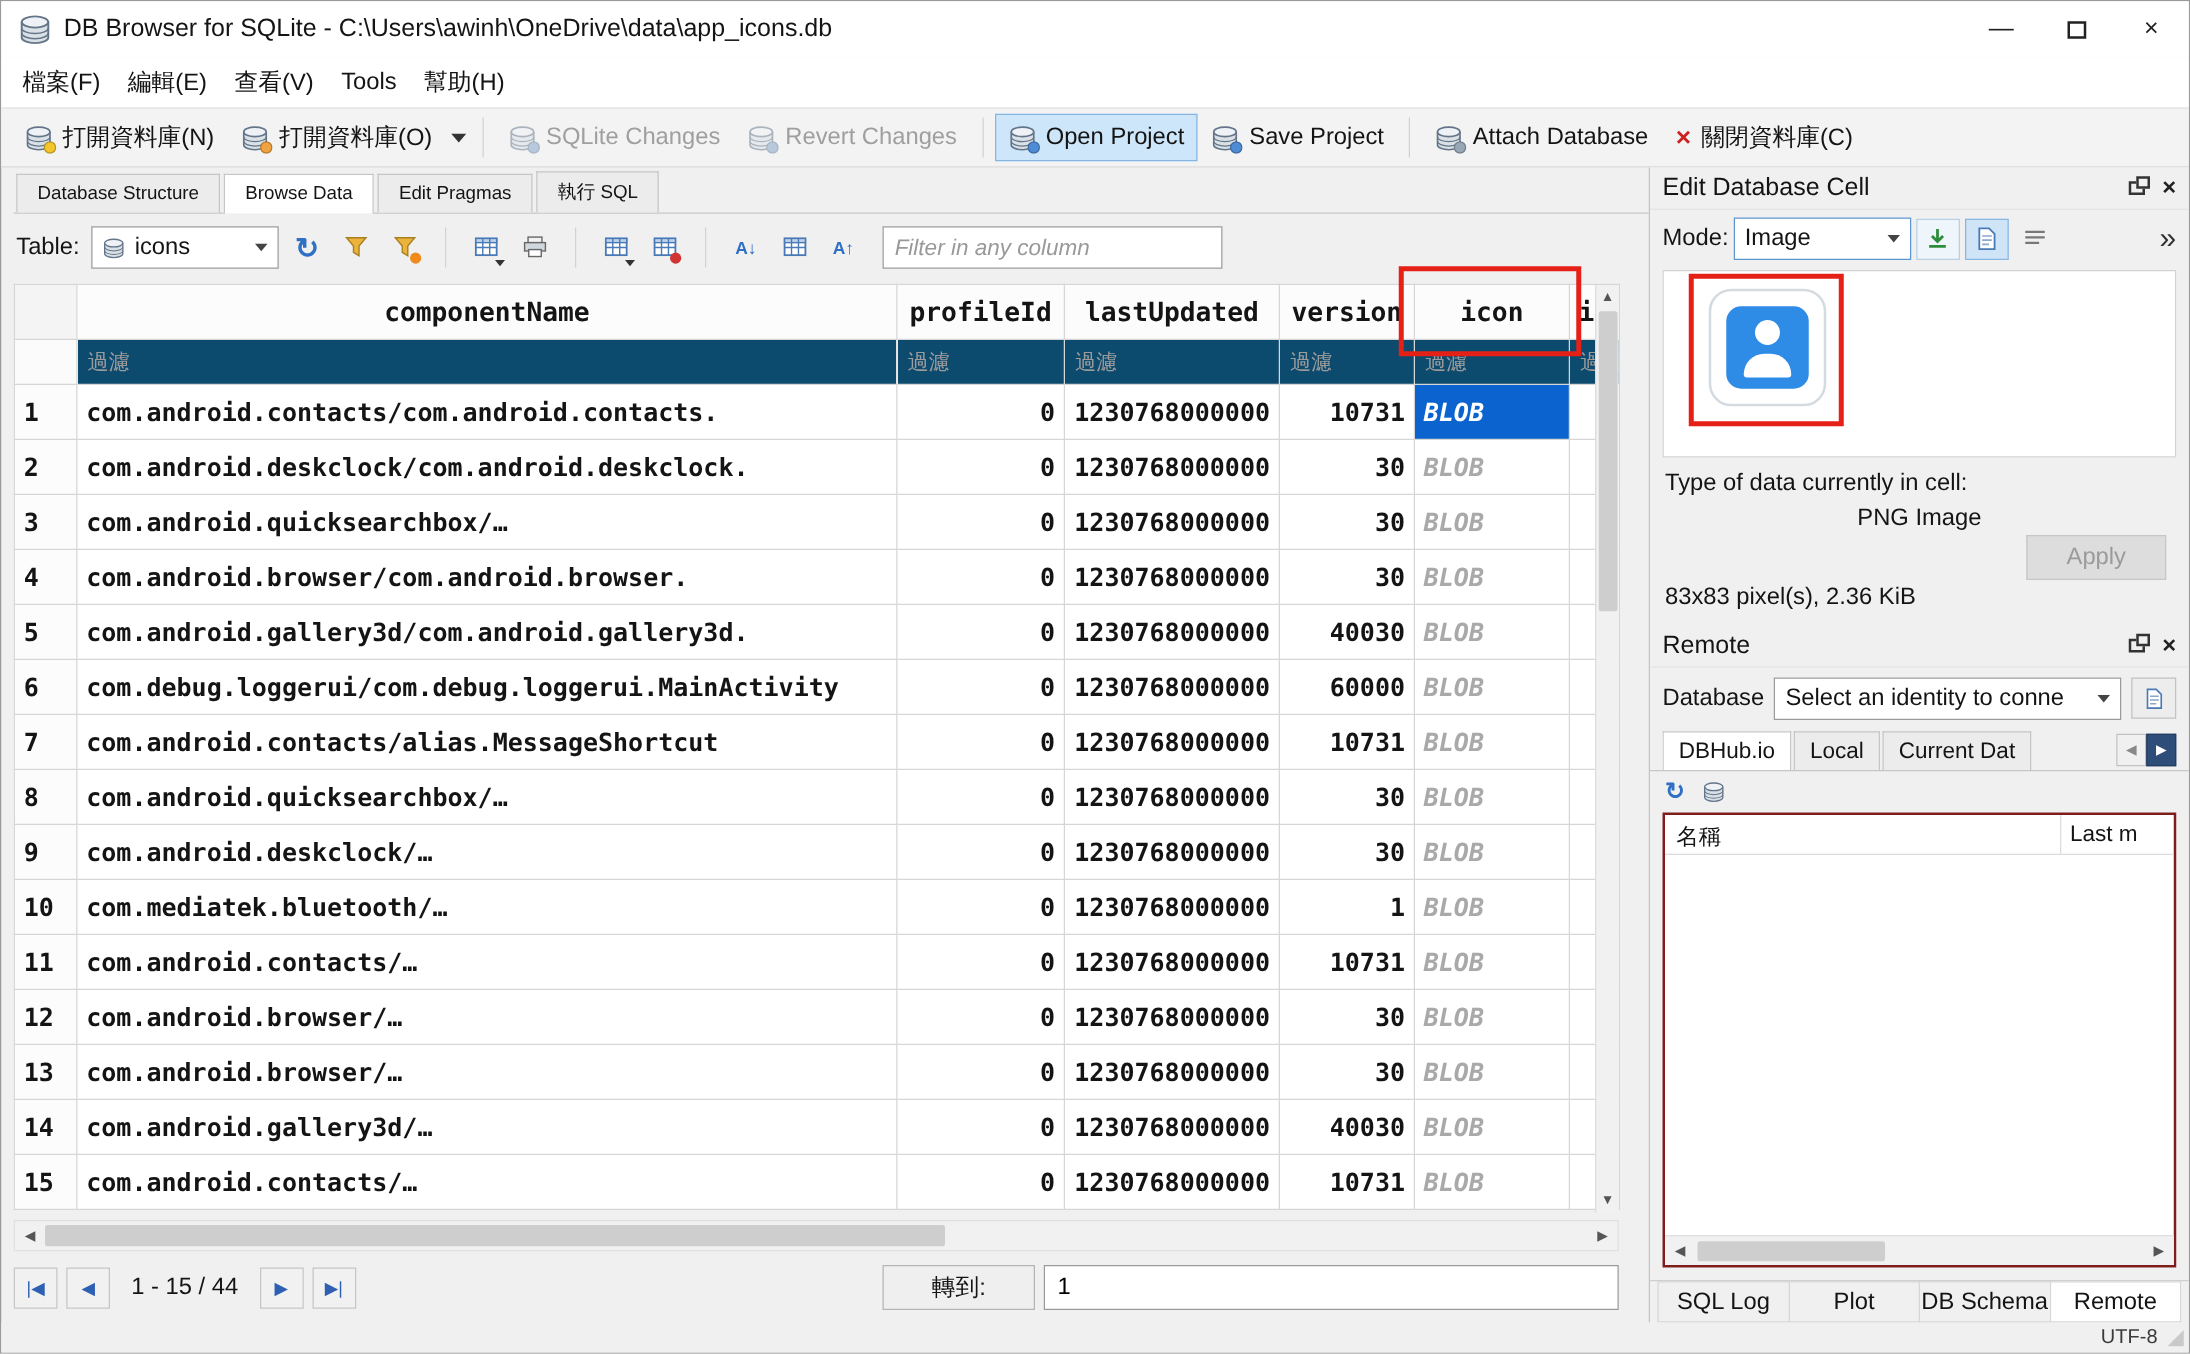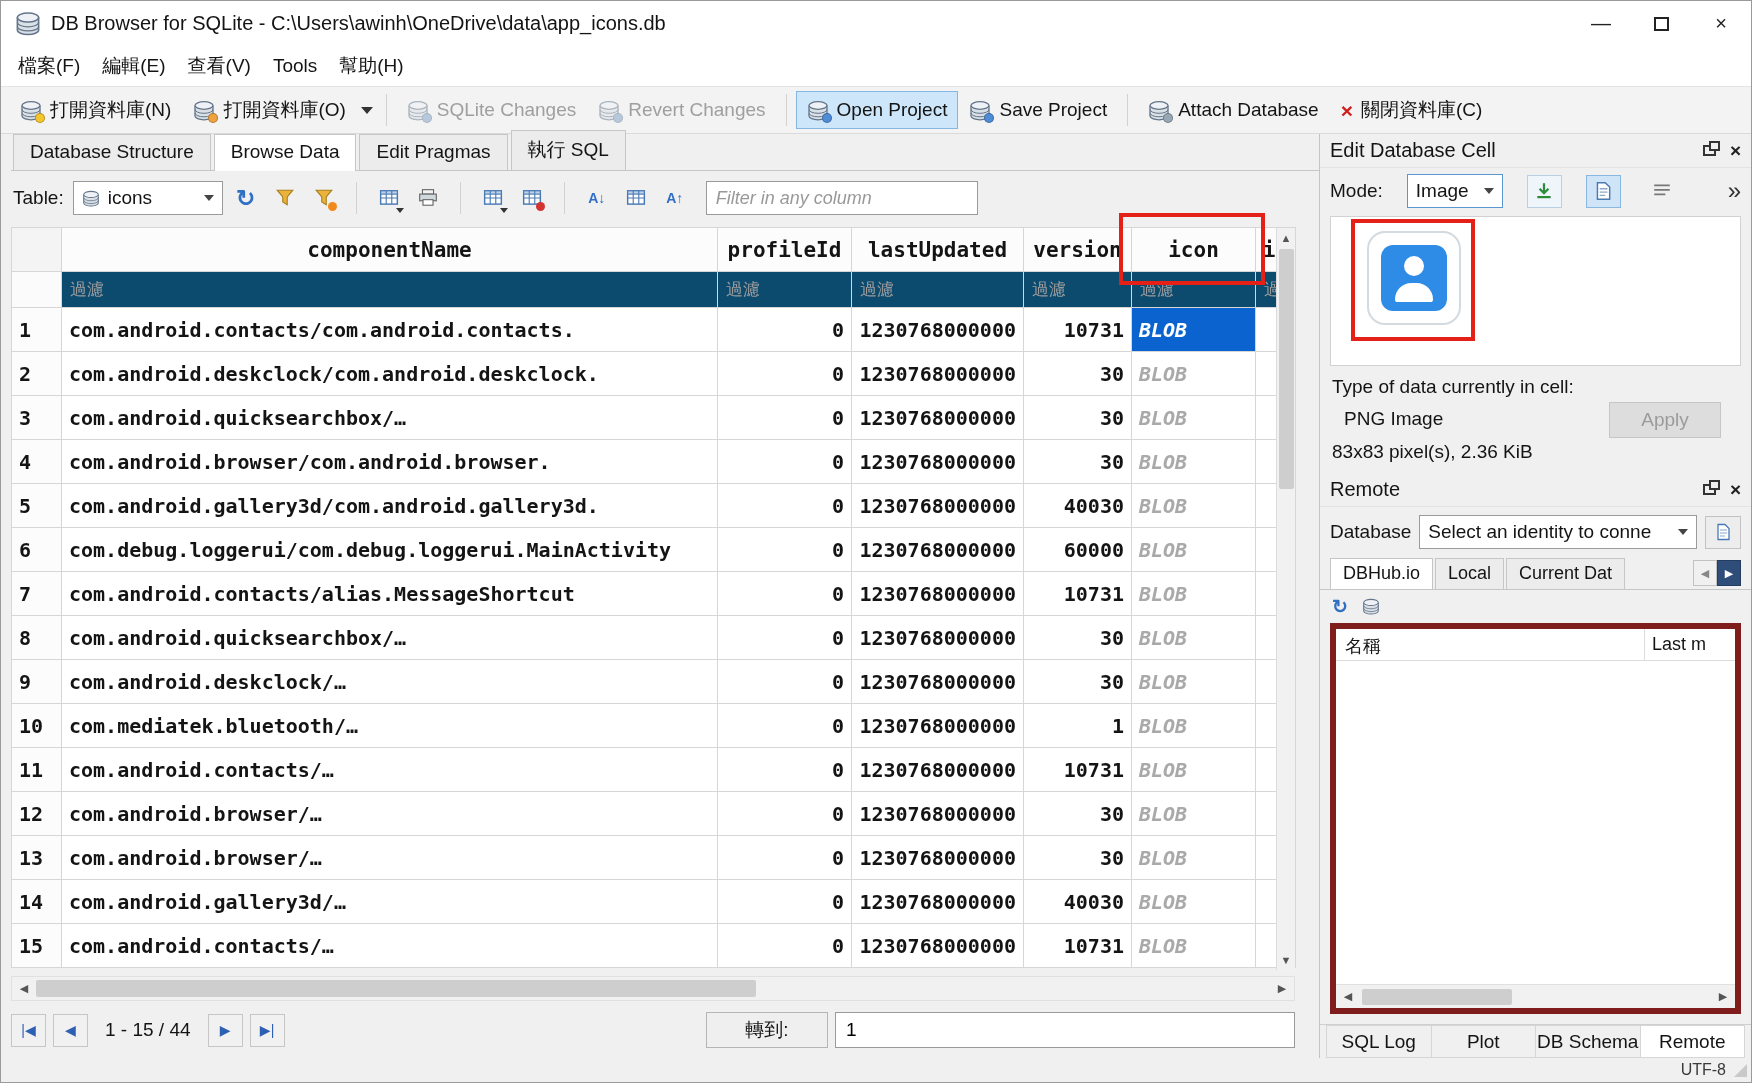--- a/index.html
+++ b/index.html
@@ -29,21 +29,21 @@
 .tb-ico .badge{position:absolute;right:-3px;bottom:-2px;width:10px;height:10px;border-radius:50%;border:1px solid rgba(0,0,0,.25);}
 .tb-sep{width:1px;height:32px;background:#d2d2d2;margin:0 9px;flex:0 0 auto;}
 .split-arrow{width:0;height:0;border-left:6px solid transparent;border-right:6px solid transparent;border-top:7px solid #333;margin:0 4px;}
 .x-glyph{color:#cf2020;font-weight:bold;font-size:21px;line-height:1;}
 
 
 .content{flex:1;display:flex;min-height:0;}
 .left-pane{width:1318px;flex:0 0 auto;display:flex;flex-direction:column;padding-left:10px;min-height:0;}
 
 .tabbar{height:37px;display:flex;align-items:flex-end;gap:3px;border-bottom:1px solid #c6c6c6;padding-left:2px;flex:0 0 auto;}
-.tab{padding:6px 16px 7px;background:#ececec;border:1px solid #c6c6c6;border-bottom:none;font-size:19px;white-space:nowrap;}
+.tab{padding:6px 16px 7px;background:#ececec;border:1px solid #c6c6c6;border-bottom:none;font-size:15px;white-space:nowrap;}
 .tab.active{background:#fff;position:relative;top:1px;padding-bottom:8px;}
 
 .browse-toolbar{height:54px;display:flex;align-items:center;gap:7px;padding:6px 2px;flex:0 0 auto;}
 .bt-label{font-size:19px;margin-right:2px;}
 .combo{height:34px;background:#fff;border:1px solid #9a9a9a;display:flex;align-items:center;gap:8px;padding:0 8px;}
 .combo .arr{width:0;height:0;border-left:5px solid transparent;border-right:5px solid transparent;border-top:6px solid #444;margin-left:auto;flex:0 0 auto;}
 .table-combo{width:150px;}
 .bt-icon{width:32px;height:32px;display:flex;align-items:center;justify-content:center;position:relative;flex:0 0 auto;}
 .mini-arr{position:absolute;right:1px;bottom:1px;width:0;height:0;border-left:4px solid transparent;border-right:4px solid transparent;border-top:5px solid #333;}
 .dotbadge{position:absolute;right:3px;bottom:3px;width:9px;height:9px;border-radius:50%;background:#f08a1d;}
@@ -89,53 +89,53 @@
 
 .right-pane{flex:1;min-width:0;display:flex;flex-direction:column;border-left:1px solid #c4c4c4;background:#f0f0f0;}
 .dock-header{height:34px;display:flex;align-items:center;padding:0 10px;flex:0 0 auto;border-bottom:1px solid #e3e3e3;}
 .dock-title{font-size:20px;}
 .dock-hicons{margin-left:auto;display:flex;align-items:center;gap:14px;}
 .float-glyph{width:13px;height:11px;border:2px solid #333;position:relative;display:block;}
 .float-glyph::after{content:"";position:absolute;right:-6px;top:-6px;width:7px;height:6px;border:2px solid #333;background:#f0f0f0;}
 .close-glyph{font-size:19px;color:#222;font-weight:bold;line-height:1;}
 
 .edit-dock{flex:0 0 auto;display:flex;flex-direction:column;}
-.mode-row{display:flex;align-items:center;gap:24px;padding:6px 10px;}
+.mode-row{display:flex;align-items:center;gap:4px;padding:6px 10px;}
 .mode-select{width:142px;border-color:#5a96cf;}
 .icon-btn{width:35px;height:33px;display:flex;align-items:center;justify-content:center;flex:0 0 auto;}
 .icon-btn.active{background:#cfe4f7;border:1px solid #88b8e0;}
 .icon-btn.framed{border:1px solid #b9cfe4;background:#eef5fb;}
 .overflow-glyph{font-size:24px;color:#333;line-height:1;}
 .mode-fill{flex:1;}
 .preview{margin:2px 10px 8px;height:150px;background:#fff;border:1px solid #d2d2d2;position:relative;}
 .icon-card{position:absolute;left:36px;top:14px;width:94px;height:94px;background:#fff;border:2px solid #d3dae0;border-radius:18px;display:flex;align-items:center;justify-content:center;}
 .contact-glyph{width:66px;height:66px;background:#2e8be6;border-radius:12px;position:relative;}
 .contact-glyph::before{content:"";position:absolute;top:11px;left:50%;transform:translateX(-50%);width:20px;height:20px;background:#fff;border-radius:50%;}
 .contact-glyph::after{content:"";position:absolute;bottom:9px;left:50%;transform:translateX(-50%);width:38px;height:19px;background:#fff;border-radius:19px 19px 3px 3px;}
 .redbox-preview{position:absolute;left:20px;top:2px;width:124px;height:122px;border:4px solid #e52017;pointer-events:none;}
 .cell-info{padding:0 12px 8px;}
 .info-line{font-size:19px;line-height:1.4;}
-.info-row{display:flex;align-items:center;margin:1px 12px;}
+.info-row{display:flex;align-items:center;margin:1px 0;flex-direction:column;}
 .apply-btn{margin-left:auto;margin-right:6px;width:112px;height:36px;background:#ddd;border:1px solid #c6c6c6;color:#9b9b9b;display:flex;align-items:center;justify-content:center;font-size:19px;}
 
 .remote-dock{flex:1;min-height:0;display:flex;flex-direction:column;}
 .identity-row{display:flex;align-items:center;gap:8px;padding:8px 10px;}
 .identity-select{flex:1;min-width:0;}
 .clip{overflow:hidden;white-space:nowrap;flex:1;}
 .id-icon-btn{width:36px;height:33px;border:1px solid #c2c2c2;background:#ededed;display:flex;align-items:center;justify-content:center;flex:0 0 auto;}
 .remote-tabrow{display:flex;align-items:flex-end;border-bottom:1px solid #c6c6c6;padding:0 10px;height:33px;flex:0 0 auto;}
 .remote-tabs{display:flex;gap:2px;align-items:flex-end;min-width:0;overflow:hidden;flex:1;}
 .rtab{padding:4px 12px 5px;font-size:18px;background:#ececec;border:1px solid #c6c6c6;border-bottom:none;white-space:nowrap;overflow:hidden;}
 .rtab.active{background:#fff;position:relative;top:1px;padding-bottom:6px;}
 .rtab-arrows{display:flex;margin:0 0 3px 4px;flex:0 0 auto;}
 .rarr{width:24px;height:26px;display:flex;align-items:center;justify-content:center;font-size:11px;}
 .rarr.left{background:#f0f0f0;border:1px solid #c2c2c2;color:#888;}
 .rarr.right{background:#2f4d79;border:1px solid #243c5f;color:#fff;}
 .remote-minibar{display:flex;align-items:center;gap:14px;padding:7px 12px;flex:0 0 auto;}
-.remote-grid{flex:1;min-height:0;margin:0 10px 10px;background:#fff;border:6px solid #7f1d1d;display:flex;flex-direction:column;}
+.remote-grid{flex:1;min-height:0;margin:0 10px 10px;background:#fff;border:2px solid #7f1d1d;display:flex;flex-direction:column;}
 .rg-header{height:32px;display:flex;border-bottom:1px solid #dcdcdc;flex:0 0 auto;}
 .rg-name{flex:1;padding:5px 9px;font-size:18px;border-right:1px solid #dcdcdc;overflow:hidden;white-space:nowrap;}
 .rg-mod{width:90px;padding:5px 7px;font-size:18px;white-space:nowrap;overflow:hidden;}
 .rg-body{flex:1;}
 .rg-hscroll{height:24px;border-top:1px solid #e0e0e0;background:#f1f1f1;display:flex;align-items:center;flex:0 0 auto;}
 .rg-thumb{height:16px;width:150px;background:#cecece;margin-left:2px;border-radius:2px;flex:0 0 auto;}
 
 .dock-tabs{height:34px;display:flex;flex:0 0 auto;border-top:1px solid #cfcfcf;padding:0 6px;align-items:stretch;}
 .dtab{flex:1;display:flex;align-items:center;justify-content:center;font-size:19px;background:#f0f0f0;border:1px solid #d6d6d6;border-left:none;white-space:nowrap;}
 .dtab:first-child{border-left:1px solid #d6d6d6;}

